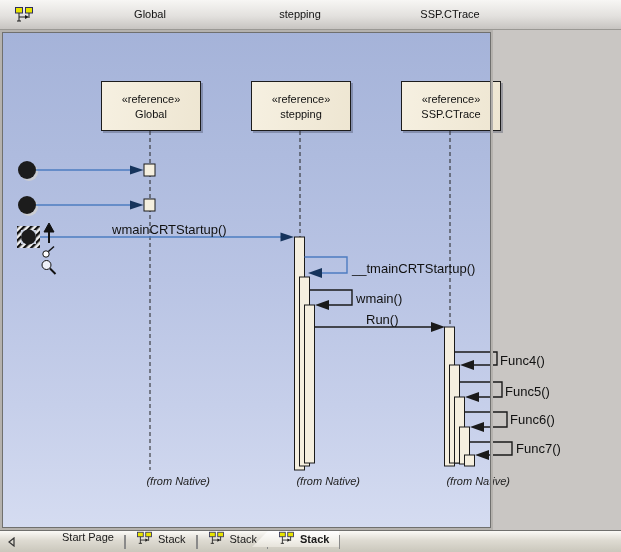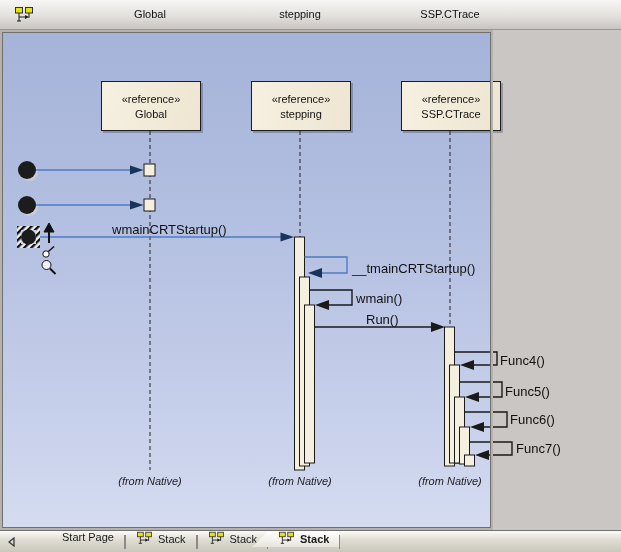--- a/index.html
+++ b/index.html
@@ -37,21 +37,21 @@
   }
   .refbox{
     position:absolute;z-index:6;width:100px;height:50px;box-sizing:border-box;
     background:linear-gradient(100deg,#f6f0e1,#eee6d2);
     border:1.5px solid #1c1c1c;
     box-shadow:2px 2px 0 rgba(60,65,90,.35);
     display:flex;flex-direction:column;align-items:center;justify-content:center;gap:3px;
     font-size:11px;color:#111;
   }
   .from-native{
-    position:absolute;z-index:6;width:120px;text-align:center;
+    position:absolute;z-index:6;width:120px;text-align:right;
     font-size:11px;font-style:italic;color:#222;
   }
   
   .tabbar{
     position:absolute;left:0;bottom:0;width:621px;height:22px;
     background:linear-gradient(#fbfaf7,#dedbd2 45%,#cac7bc);
     border-top:1px solid #70706e;box-sizing:border-box;
     display:flex;align-items:flex-start;
   }
   .navbtn{

